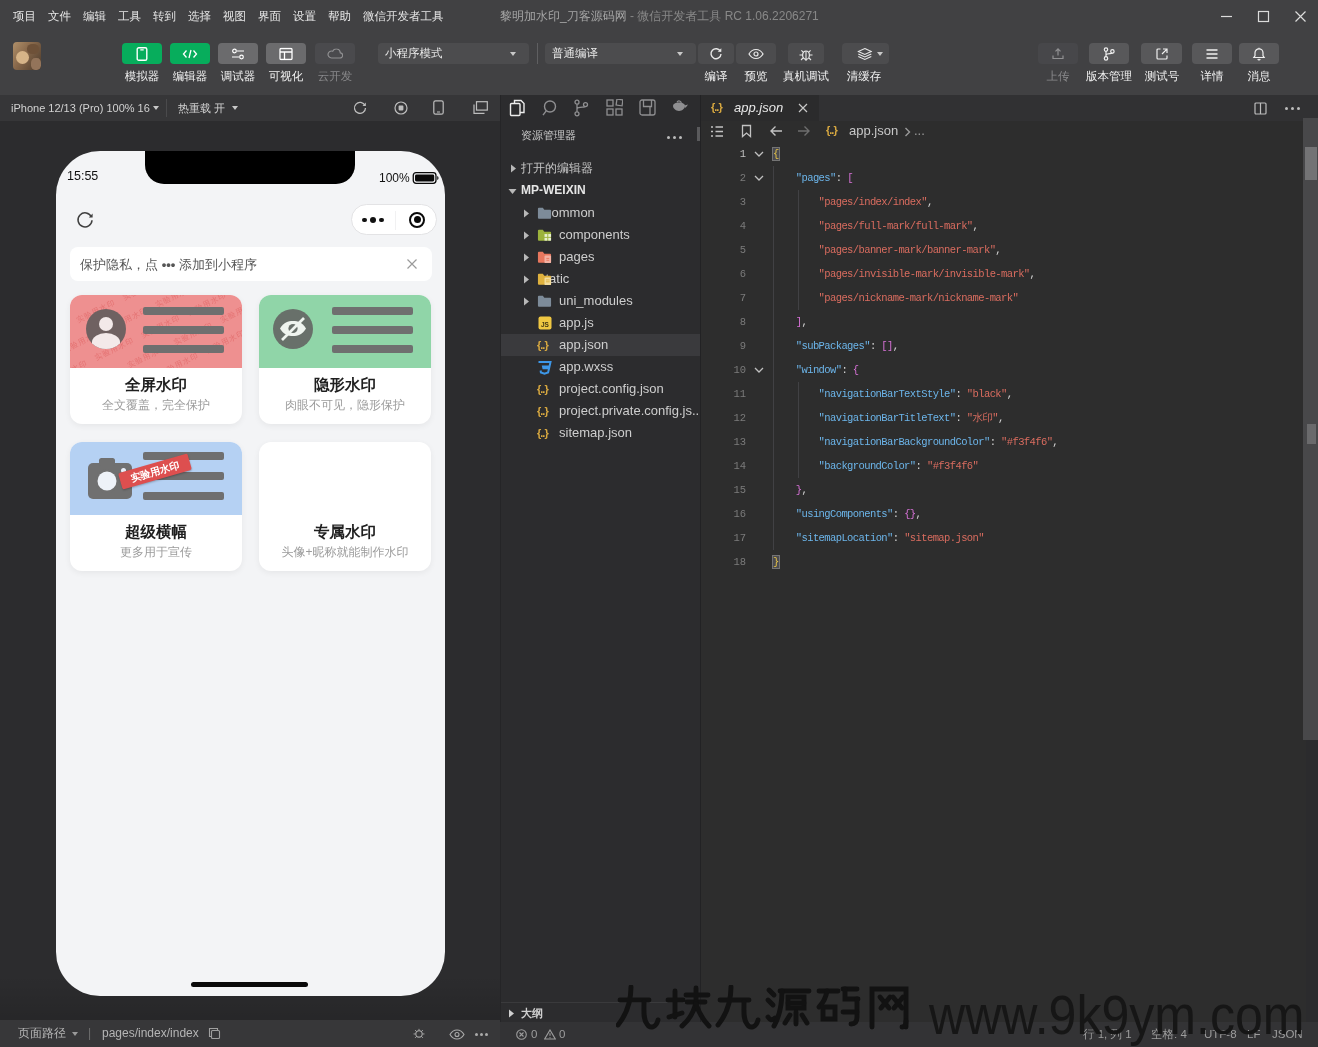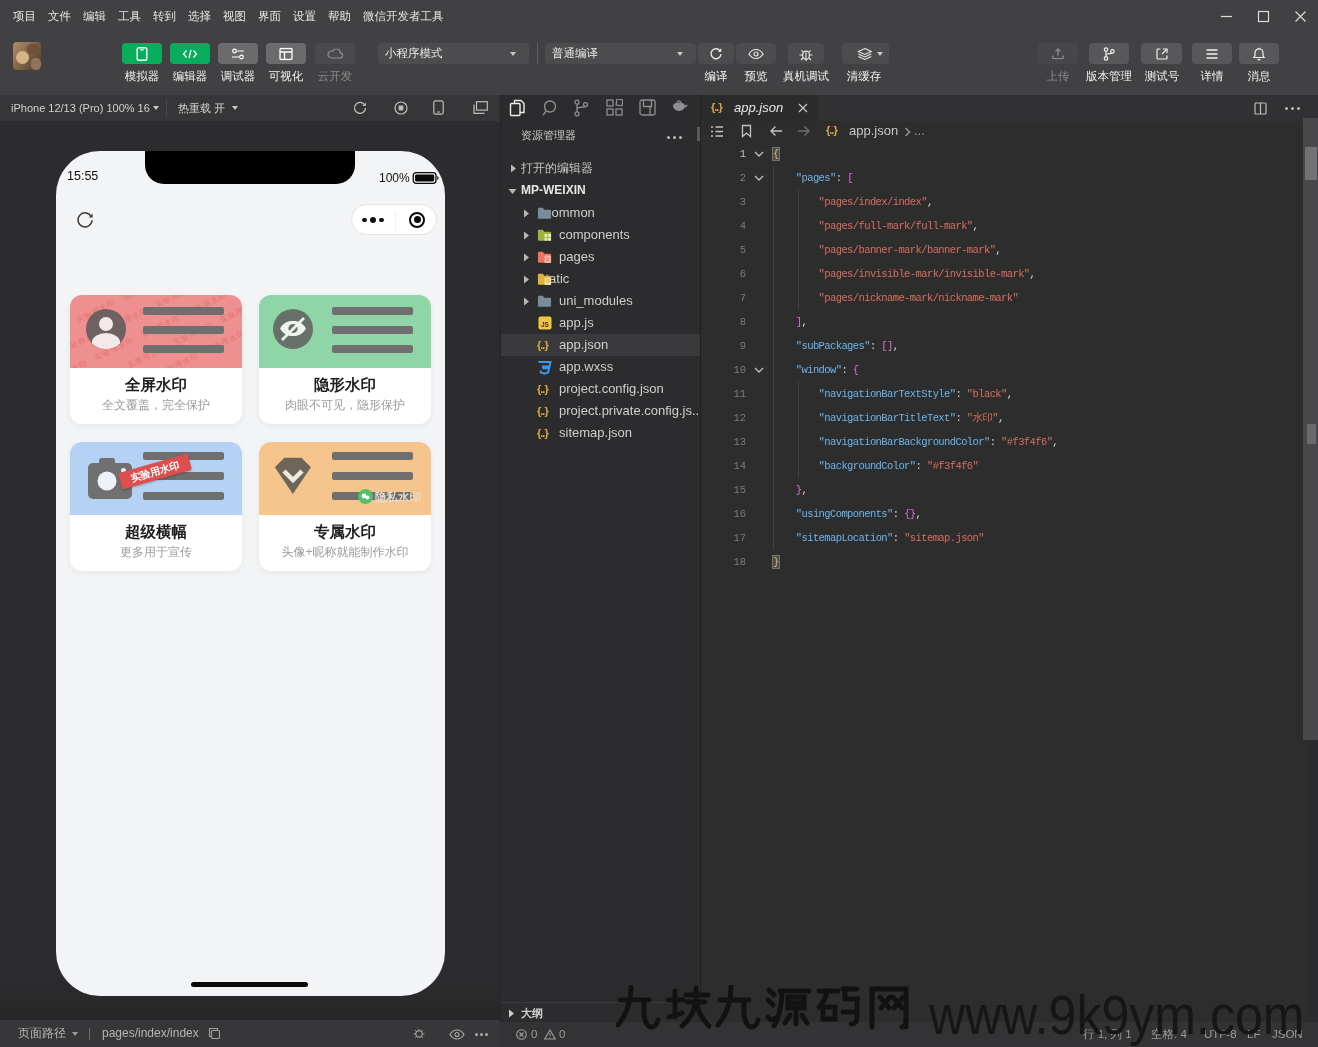--- a/index.html
+++ b/index.html
@@ -59,20 +59,21 @@
   <span class="menu" style="left:48px">文件</span>
   <span class="menu" style="left:83px">编辑</span>
   <span class="menu" style="left:118px">工具</span>
   <span class="menu" style="left:153px">转到</span>
   <span class="menu" style="left:188px">选择</span>
   <span class="menu" style="left:223px">视图</span>
   <span class="menu" style="left:258px">界面</span>
   <span class="menu" style="left:293px">设置</span>
   <span class="menu" style="left:328px">帮助</span>
   <span class="menu" style="left:363px">微信开发者工具</span>
+  <span class="wtitle" style="left:500px;font-size:12px">黎明加水印_刀客源码网 <span style="color:#888">- 微信开发者工具 RC 1.06.2206271</span></span>
   <svg class="abs" style="left:1219px;top:9px" width="15" height="15" viewBox="0 0 15 15">
       <path d="M2 7.5h11" stroke="#dcdcdc" stroke-width="1.2"></path>
     </svg>
   <svg class="abs" style="left:1256px;top:9px" width="15" height="15" viewBox="0 0 15 15">
       <rect x="2.5" y="2.5" width="10" height="10" fill="none" stroke="#dcdcdc" stroke-width="1.2"></rect>
     </svg>
   <svg class="abs" style="left:1293px;top:9px" width="15" height="15" viewBox="0 0 15 15">
       <path d="M2.5 2.5l10 10M12.5 2.5l-10 10" stroke="#dcdcdc" stroke-width="1.2"></path>
     </svg>
 </div>
@@ -242,20 +243,26 @@
 
     <div class="abs" style="left:295px;top:52.5px;width:86px;height:31px;background:#fff;border:1px solid #e3e3e5;border-radius:16px">
       <div class="abs" style="left:10px;top:13px;width:4.5px;height:4.5px;border-radius:50%;background:#111"></div>
       <div class="abs" style="left:17.5px;top:12.2px;width:6.6px;height:6.6px;border-radius:50%;background:#111"></div>
       <div class="abs" style="left:27px;top:13px;width:4.5px;height:4.5px;border-radius:50%;background:#111"></div>
       <div class="abs" style="left:42.5px;top:6px;width:1px;height:19px;background:#f1f1f2"></div>
       <div class="abs" style="left:57px;top:7px;width:16px;height:16px;border:2.6px solid #0a0a0a;border-radius:50%"></div>
       <div class="abs" style="left:61.5px;top:11.5px;width:7px;height:7px;border-radius:50%;background:#0a0a0a"></div>
     </div>
 
+    <div class="abs" style="left:14px;top:96px;width:362px;height:34px;background:#fff;border-radius:8px">
+      <span class="abs" style="left:10px;top:9px;font-size:13px;color:#565656">保护隐私，点 <b>•••</b> 添加到小程序</span>
+      <svg class="abs" style="left:336px;top:11px" width="12" height="12" viewBox="0 0 12 12">
+          <path d="M1.5 1.5l9 9M10.5 1.5l-9 9" stroke="#9a9a9a" stroke-width="1.2"></path>
+        </svg>
+    </div>
 
     <div class="card" style="left:14px;top:144px">
       <div class="cimg" style="background:#ee9090">
         <div class="wmtile">实验用水印 实验用水印 实验用水印 实验用水印 实验用水印 实验用水印 实验用水印 实验用水印 实验用水印 实验用水印 实验用水印 实验用水印 实验用水印 实验用水印 实验用水印 实验用水印 实验用水印 实验用水印 实验用水印 实验用水印 实验用水印 实验用水印</div>
         <div class="abs" style="left:16px;top:14px;width:40px;height:40px;border-radius:50%;background:#6f6161;overflow:hidden">
           <div class="abs" style="left:13px;top:8px;width:14px;height:14px;border-radius:50%;background:#f3e9e9"></div>
           <div class="abs" style="left:6px;top:24px;width:28px;height:18px;border-radius:50% 50% 0 0;background:#f3e9e9"></div>
         </div>
         <div class="cbar" style="top:12px"></div>
           <div class="cbar" style="top:31px"></div>
@@ -293,35 +300,20 @@
           <div class="cbar" style="top:30px"></div>
           <div class="cbar" style="top:50px"></div>
         <div class="abs" style="left:49px;top:21px;width:72px;height:17px;background:#dd4f4f;transform:rotate(-16deg);border-radius:2px;box-shadow:0 1px 2px rgba(0,0,0,.25)">
           <div style="font-size:10px;color:#fff;text-align:center;line-height:17px;font-weight:bold">实验用水印</div>
         </div>
       </div>
       <div class="ctitle">超级横幅</div>
       <div class="csub">更多用于宣传</div>
     </div>
     <div class="card" style="left:203px;top:291px">
-      <div class="cimg" style="background:#f6c58d">
-        <svg class="abs" style="left:13px;top:13px" width="42" height="42" viewBox="0 0 42 42">
-            <path d="M12 2h18l10 10-19 28L2 12z" fill="#6e6658" transform="scale(0.95) translate(1,1)"></path>
-            <path d="M12 16l9 9 9-9" fill="none" stroke="#efe9de" stroke-width="4.5"></path>
-          </svg>
-        <div class="cbar" style="top:10px"></div>
-          <div class="cbar" style="top:30px"></div>
-          <div class="cbar" style="top:50px"></div>
-        <div class="abs" style="left:99px;top:47px;width:15px;height:15px;border-radius:50%;background:#52c168"></div>
-        <svg class="abs" style="left:102px;top:51px" width="9" height="7" viewBox="0 0 9 7">
-            <circle cx="3" cy="3" r="2.4" fill="#fff"></circle>
-            <circle cx="6.5" cy="4.5" r="1.9" fill="#fff"></circle>
-          </svg>
-        <div class="abs" style="left:116px;top:48px;font-size:11.5px;font-weight:bold;color:#e9dbc8">隐私水印</div>
-      </div>
       <div class="ctitle">专属水印</div>
       <div class="csub">头像+昵称就能制作水印</div>
     </div>
 
 
     <div class="abs" style="left:135px;top:831px;width:117px;height:5px;border-radius:3px;background:#0a0a0a"></div>
   </div>
   <div id="simfooter">
     <span style="position:absolute;left:18px">页面路径</span>
     <span class="caret" style="position:absolute;left:72px;top:12px;border-top-color:#9a9a9a"></span>

